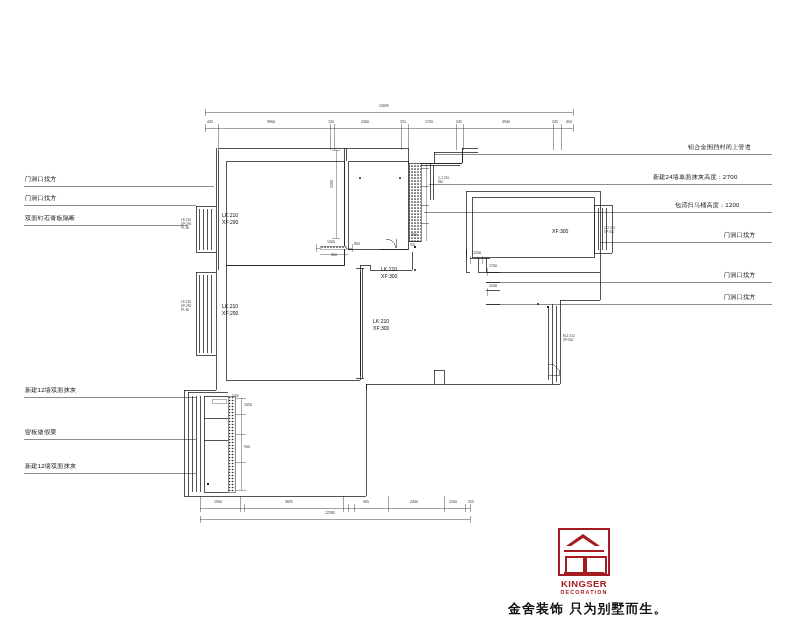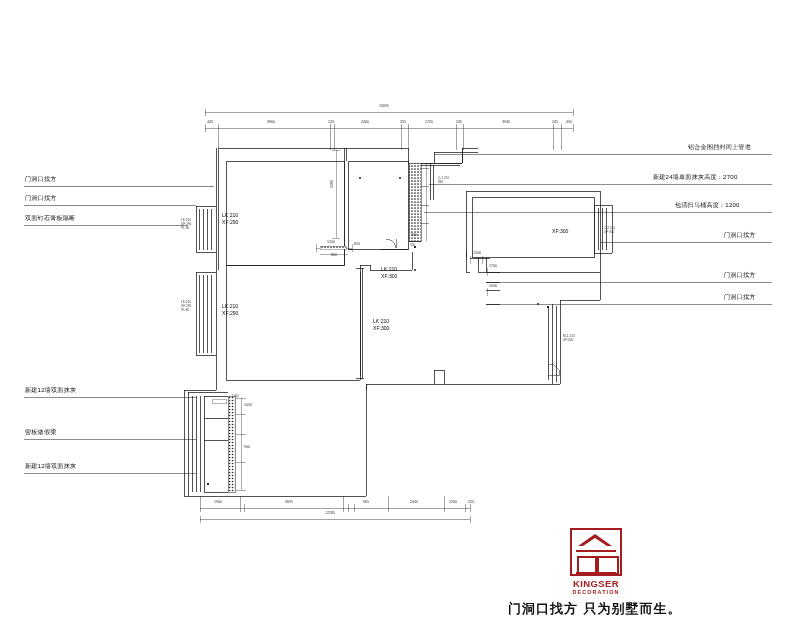--- a/index.html
+++ b/index.html
@@ -52,21 +52,21 @@
     position: absolute;
     font-size: 3.2px;
     line-height: 1.3;
     color: #444;
     white-space: pre;
   }
 
   
   #logo-block {
     position: absolute;
-    left: 560px;
+    left: 548px;
     top: 528px;
     width: 72px;
     text-align: center;
   }
   #logo-mark {
     width: 52px;
     height: 48px;
     margin: 0 auto;
     border: 2.4px solid #a51c20;
     box-sizing: border-box;
@@ -471,15 +471,15 @@
       <div class="logo-roof-in"></div>
       <div class="logo-bar" style="top:20px;"></div>
       <div class="logo-coin" style="left:5px;top:26px;width:16px;height:15px;"></div>
       <div class="logo-coin" style="left:25px;top:26px;width:18px;height:15px;"></div>
       <div class="logo-bar" style="top:42px;"></div>
     </div>
     <div id="logo-name">KINGSER</div>
     <div id="logo-sub">DECORATION</div>
   </div>
 
-  <div id="tagline">门洞口找方 只为别墅而生。</div>
+  <div id="tagline">金舍装饰 只为别墅而生。</div>
 
 </div>
 
 </body></html>

